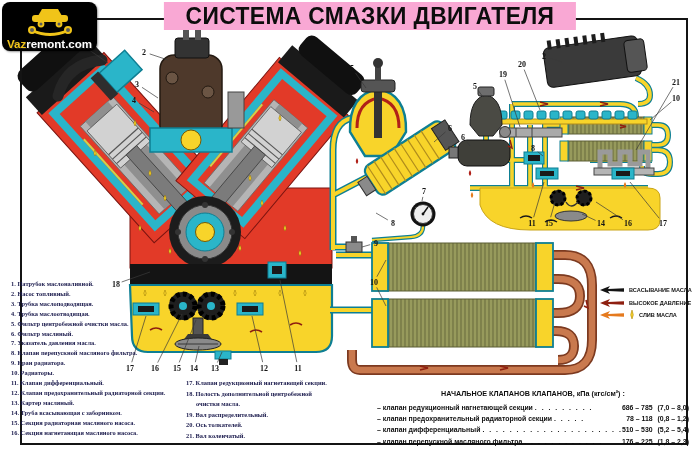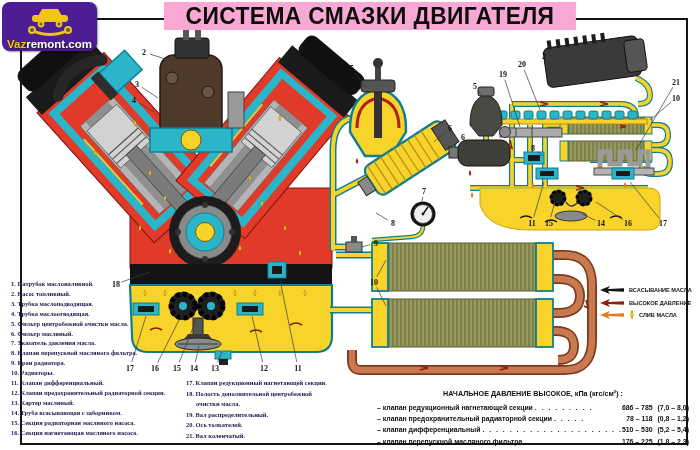--- a/index.html
+++ b/index.html
@@ -7,21 +7,21 @@
     width:700px;height:450px;position:relative;background:#ffffff;
     font-family:"Liberation Sans",sans-serif;overflow:hidden;
   }
   .frame{position:absolute;left:20px;top:18px;width:668px;height:427px;
     border:2.5px solid #141414;box-sizing:border-box;background:transparent}
   .title{position:absolute;top:2px;left:370px;transform:translateX(-50%);
     background:#f9a8d4;padding:0 12px;font-weight:bold;font-size:24px;
     letter-spacing:.4px;white-space:nowrap;color:#0d0d0d}
   .title span{display:inline-block;transform:scaleX(.95)}
   .logo{position:absolute;left:2px;top:2px;width:95px;height:49px;
-    background:#4c1d95;border-radius:8px;box-shadow:1px 1px 2px rgba(0,0,0,.4)}
+    background:#000000;border-radius:8px;box-shadow:1px 1px 2px rgba(0,0,0,.4)}
   .logo-text{position:absolute;bottom:1px;left:5px;font-size:11.5px;
     font-weight:bold;color:#ffffff;white-space:nowrap;
     text-shadow:1px 1px 1px #222}
   .logo-text .accent{color:#f0c419}
   .illustration{position:absolute;left:0;top:0}
   .list-left{position:absolute;left:11px;top:279px;width:172px}
   .list-mid{position:absolute;left:186px;top:378px;width:188px}
   .list-item{font-family:"Liberation Serif",serif;font-weight:bold;
     font-size:6.4px;line-height:9.9px;color:#1b1b4d;white-space:nowrap}
   .list-mid .list-item{line-height:10.6px}
@@ -460,21 +460,21 @@
         <path d="M1,5 L11,1 L9,4 L25,3.2 L25,6.8 L9,6 L11,9 Z" fill="#e57a1e"></path>
       </svg>
       <svg width="6" height="10" viewBox="0 0 6 10">
         <path d="M3,0 q2.6,5 0,9 q-2.6,-4 0,-9" fill="#f8d42a" stroke="#b08c1c" stroke-width=".6"></path>
       </svg>
       <span class="llabel">СЛИВ МАСЛА</span>
     </div>
   </div>
 
 <div class="ptable">
-  <div class="ptable-title">НАЧАЛЬНОЕ ДАВЛЕНИЕ ВЫСОКОЕ, кПа (кгс/см²) :</div>
+  <div class="ptable-title">НАЧАЛЬНОЕ КЛАПАНОВ КЛАПАНОВ, кПа (кгс/см²) :</div>
   <div id="ptable-rows">
       <div class="prow">
         <span>– клапан редукционный нагнетающей секции</span>
         <span class="dots">. . . . . . . . .</span>
         <span class="val">686 – 785</span>
         <span class="alt">(7,0 – 8,0)</span>
       </div>
       <div class="prow">
         <span>– клапан предохранительный радиаторной секции</span>
         <span class="dots">. . . . .</span>

